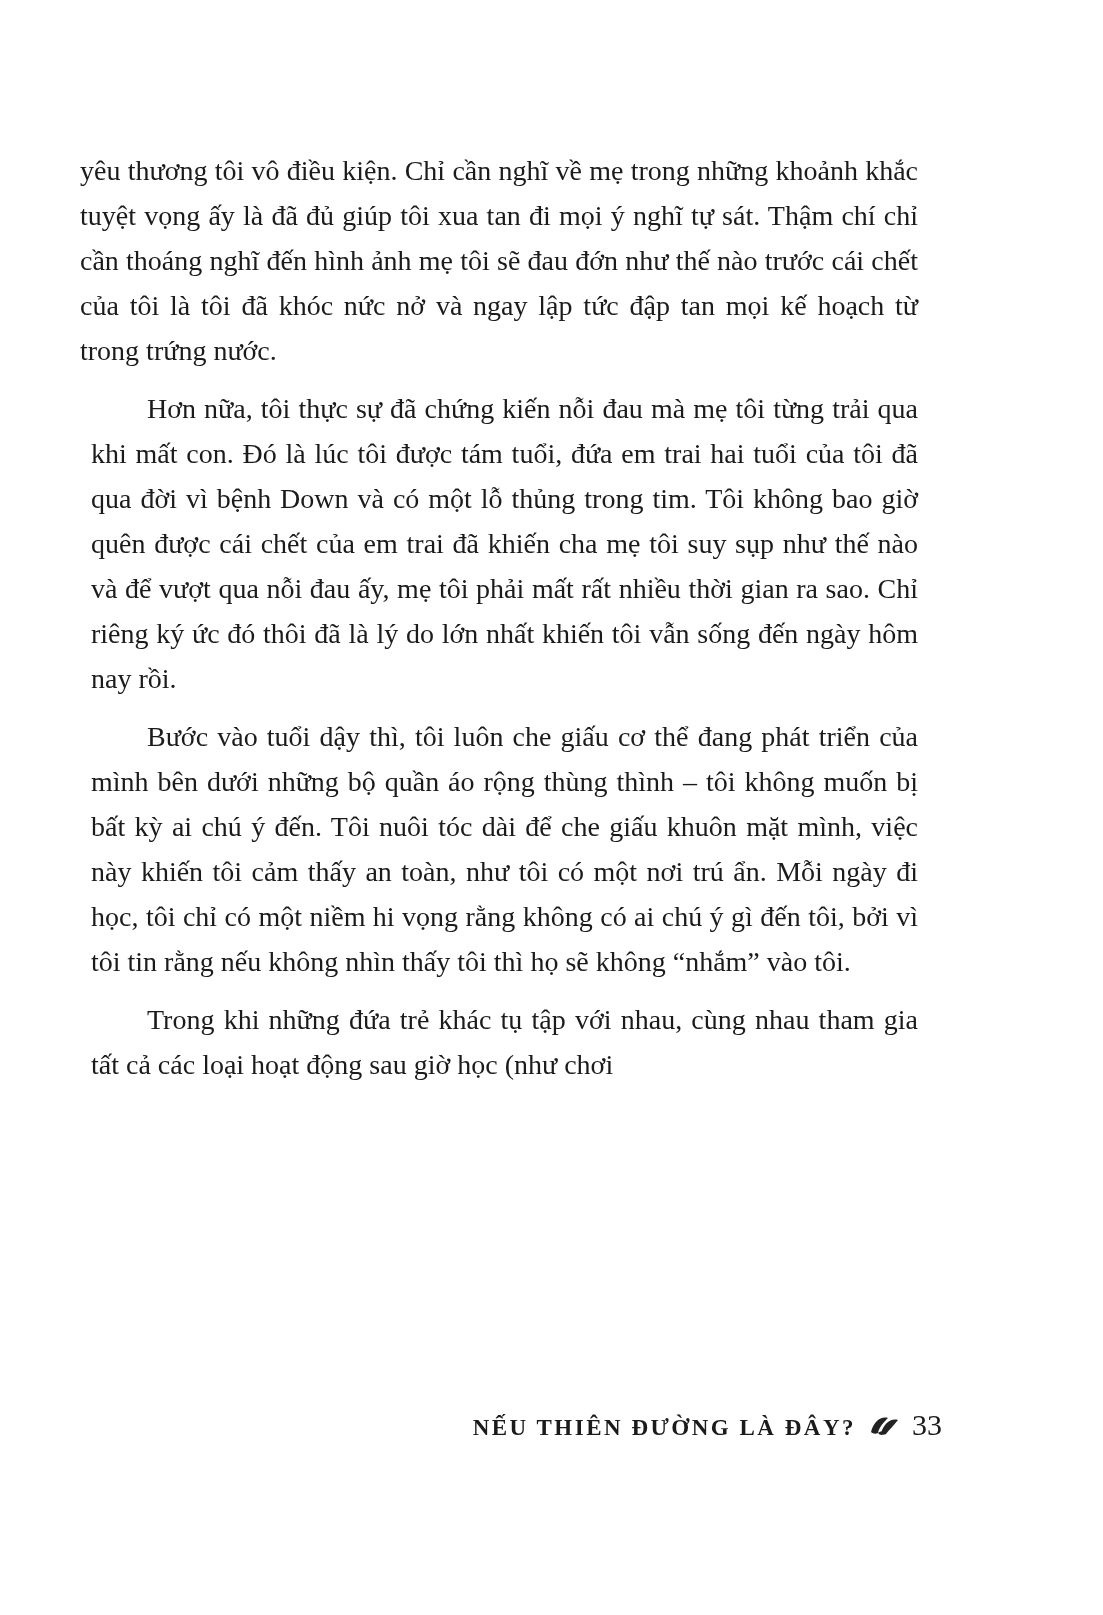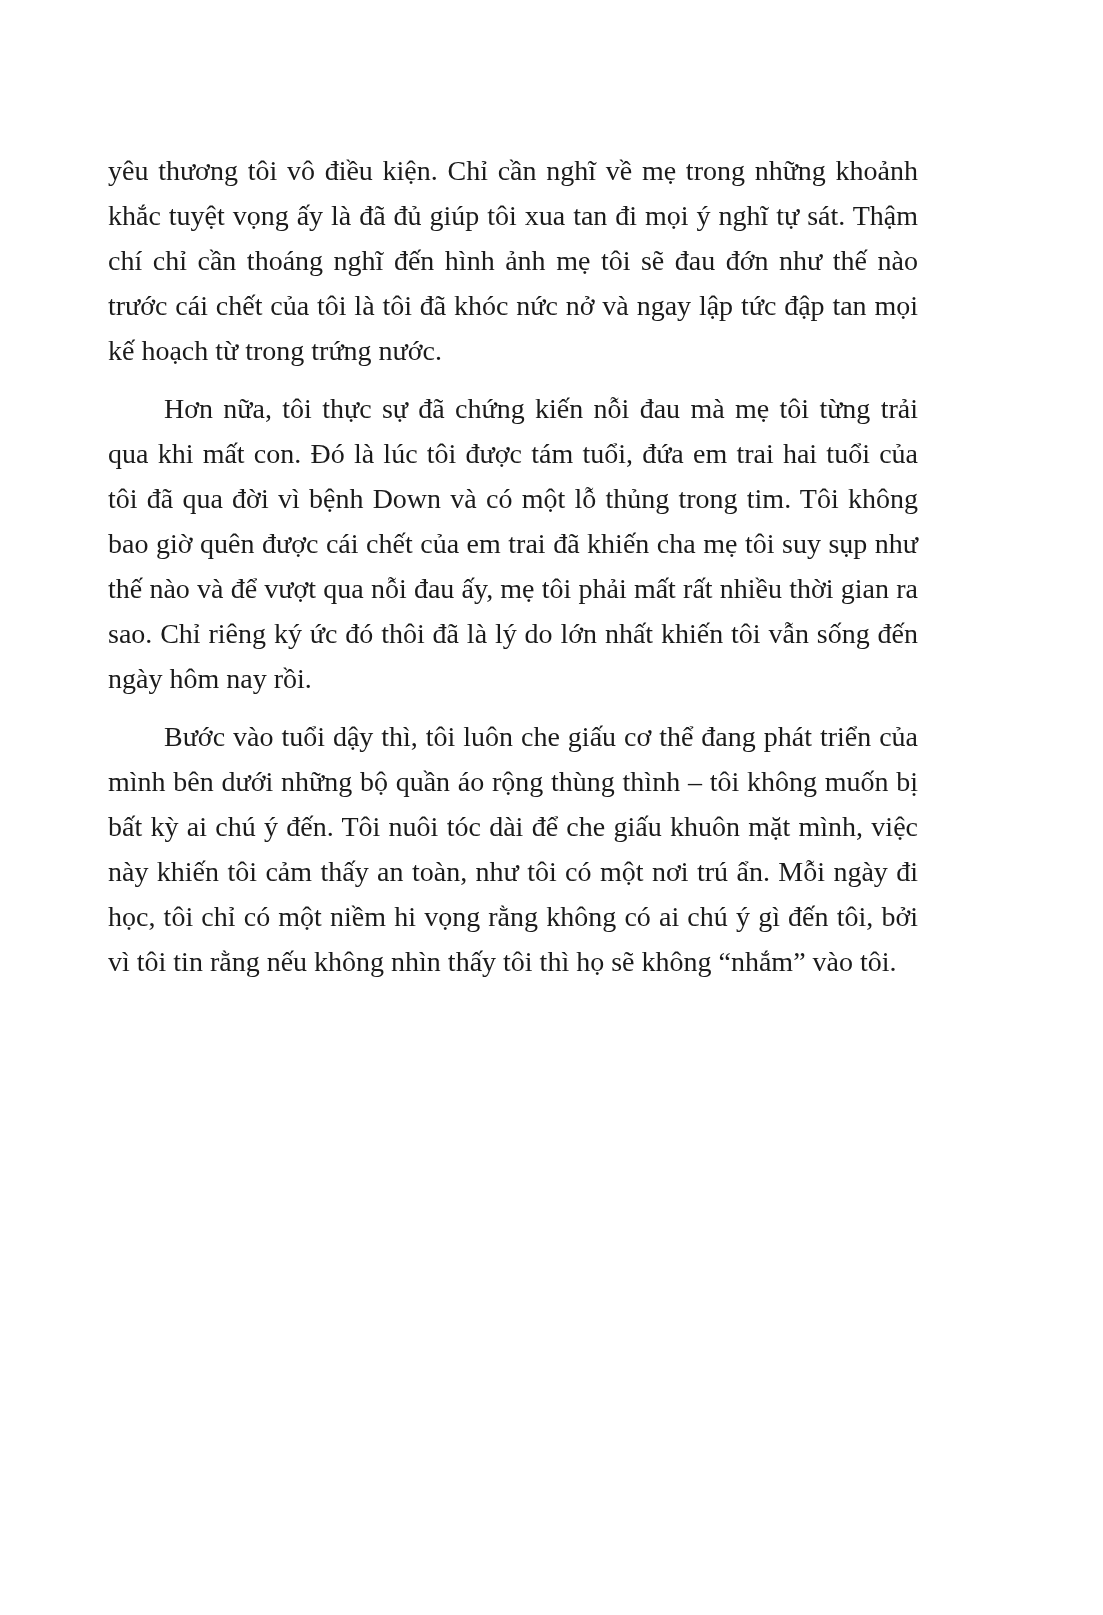--- a/index.html
+++ b/index.html
@@ -6,37 +6,38 @@
     margin: 0;
     padding: 0;
     background: #ffffff;
   }
   .page {
     position: relative;
     width: 1090px;
     height: 1615px;
     background: #ffffff;
     box-sizing: border-box;
-    padding: 148px 172px 0 108px;
+    padding: 148px 172px 0 80px;
     font-family: "Liberation Serif", "DejaVu Serif", serif;
     color: #1b1b1b;
     overflow: hidden;
   }
   .body-text p {
     margin: 0;
     font-size: 28px;
     line-height: 45px;
     text-align: justify;
     text-justify: inter-word;
   }
   .body-text p.indent {
     text-indent: 56px;
   }
   .body-text p + p {
     margin-top: 13px;
+    margin-left: 11px;
   }
   .section-heading {
     margin: 32px 0 22px 0;
     font-size: 30px;
     line-height: 42px;
     font-weight: bold;
     text-align: center;
     letter-spacing: 0.5px;
     color: #161616;
   }
@@ -72,17 +73,29 @@
 
   <div class="body-text">
 
     <p>yêu thương tôi vô điều kiện. Chỉ cần nghĩ về mẹ trong những khoảnh khắc tuyệt vọng ấy là đã đủ giúp tôi xua tan đi mọi ý nghĩ tự sát. Thậm chí chỉ cần thoáng nghĩ đến hình ảnh mẹ tôi sẽ đau đớn như thế nào trước cái chết của tôi là tôi đã khóc nức nở và ngay lập tức đập tan mọi kế hoạch từ trong trứng nước.</p>
 
     <p class="indent">Hơn nữa, tôi thực sự đã chứng kiến nỗi đau mà mẹ tôi từng trải qua khi mất con. Đó là lúc tôi được tám tuổi, đứa em trai hai tuổi của tôi đã qua đời vì bệnh Down và có một lỗ thủng trong tim. Tôi không bao giờ quên được cái chết của em trai đã khiến cha mẹ tôi suy sụp như thế nào và để vượt qua nỗi đau ấy, mẹ tôi phải mất rất nhiều thời gian ra sao. Chỉ riêng ký ức đó thôi đã là lý do lớn nhất khiến tôi vẫn sống đến ngày hôm nay rồi.</p>
 
 
     <p class="indent">Bước vào tuổi dậy thì, tôi luôn che giấu cơ thể đang phát triển của mình bên dưới những bộ quần áo rộng thùng thình – tôi không muốn bị bất kỳ ai chú ý đến. Tôi nuôi tóc dài để che giấu khuôn mặt mình, việc này khiến tôi cảm thấy an toàn, như tôi có một nơi trú ẩn. Mỗi ngày đi học, tôi chỉ có một niềm hi vọng rằng không có ai chú ý gì đến tôi, bởi vì tôi tin rằng nếu không nhìn thấy tôi thì họ sẽ không “nhắm” vào tôi.</p>
 
+    <p class="indent">Trong khi những đứa trẻ khác tụ tập với nhau, cùng nhau tham gia tất cả các loại hoạt động sau giờ học (như chơi</p>
 
   </div>
 
+  <div class="running-footer">
+    <span class="footer-title">NẾU THIÊN ĐƯỜNG LÀ ĐÂY?</span>
+    <span class="ornament">
+      <svg width="32" height="24" viewBox="0 0 32 24" aria-hidden="true">
+        <path d="M3 19 C6 8, 13 3, 20 5 C16 9, 11 14, 10 20 C8 21, 5 21, 3 19 Z" fill="#222222"></path>
+        <path d="M13 20 C16 11, 22 5, 30 7 C26 12, 21 17, 18 21 C16 22, 14 21.5, 13 20 Z" fill="#222222"></path>
+        <path d="M10 20 C12 18, 15 18, 17 20 C15 22.5, 12 22.5, 10 20 Z" fill="#222222"></path>
+      </svg>
+    </span>
+    <span class="page-num">33</span>
+  </div>
 
 </div>
 
 </body></html>

